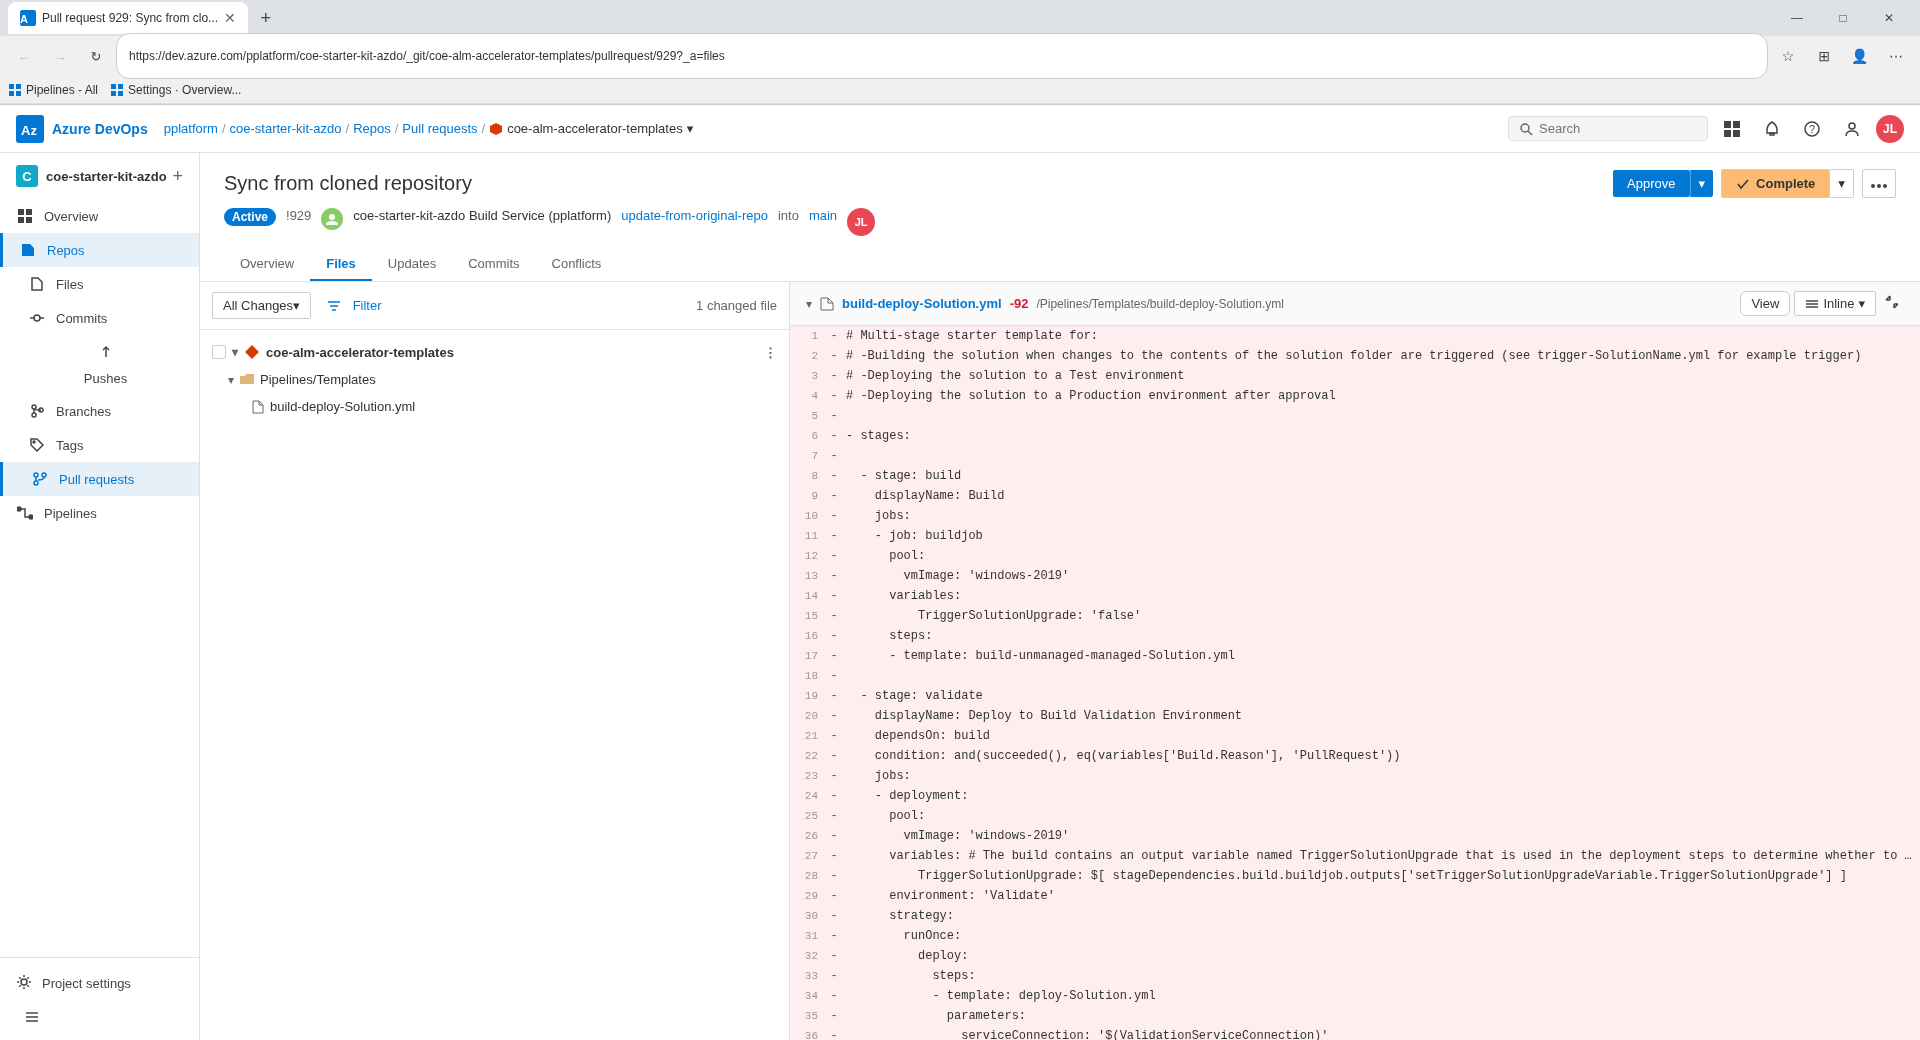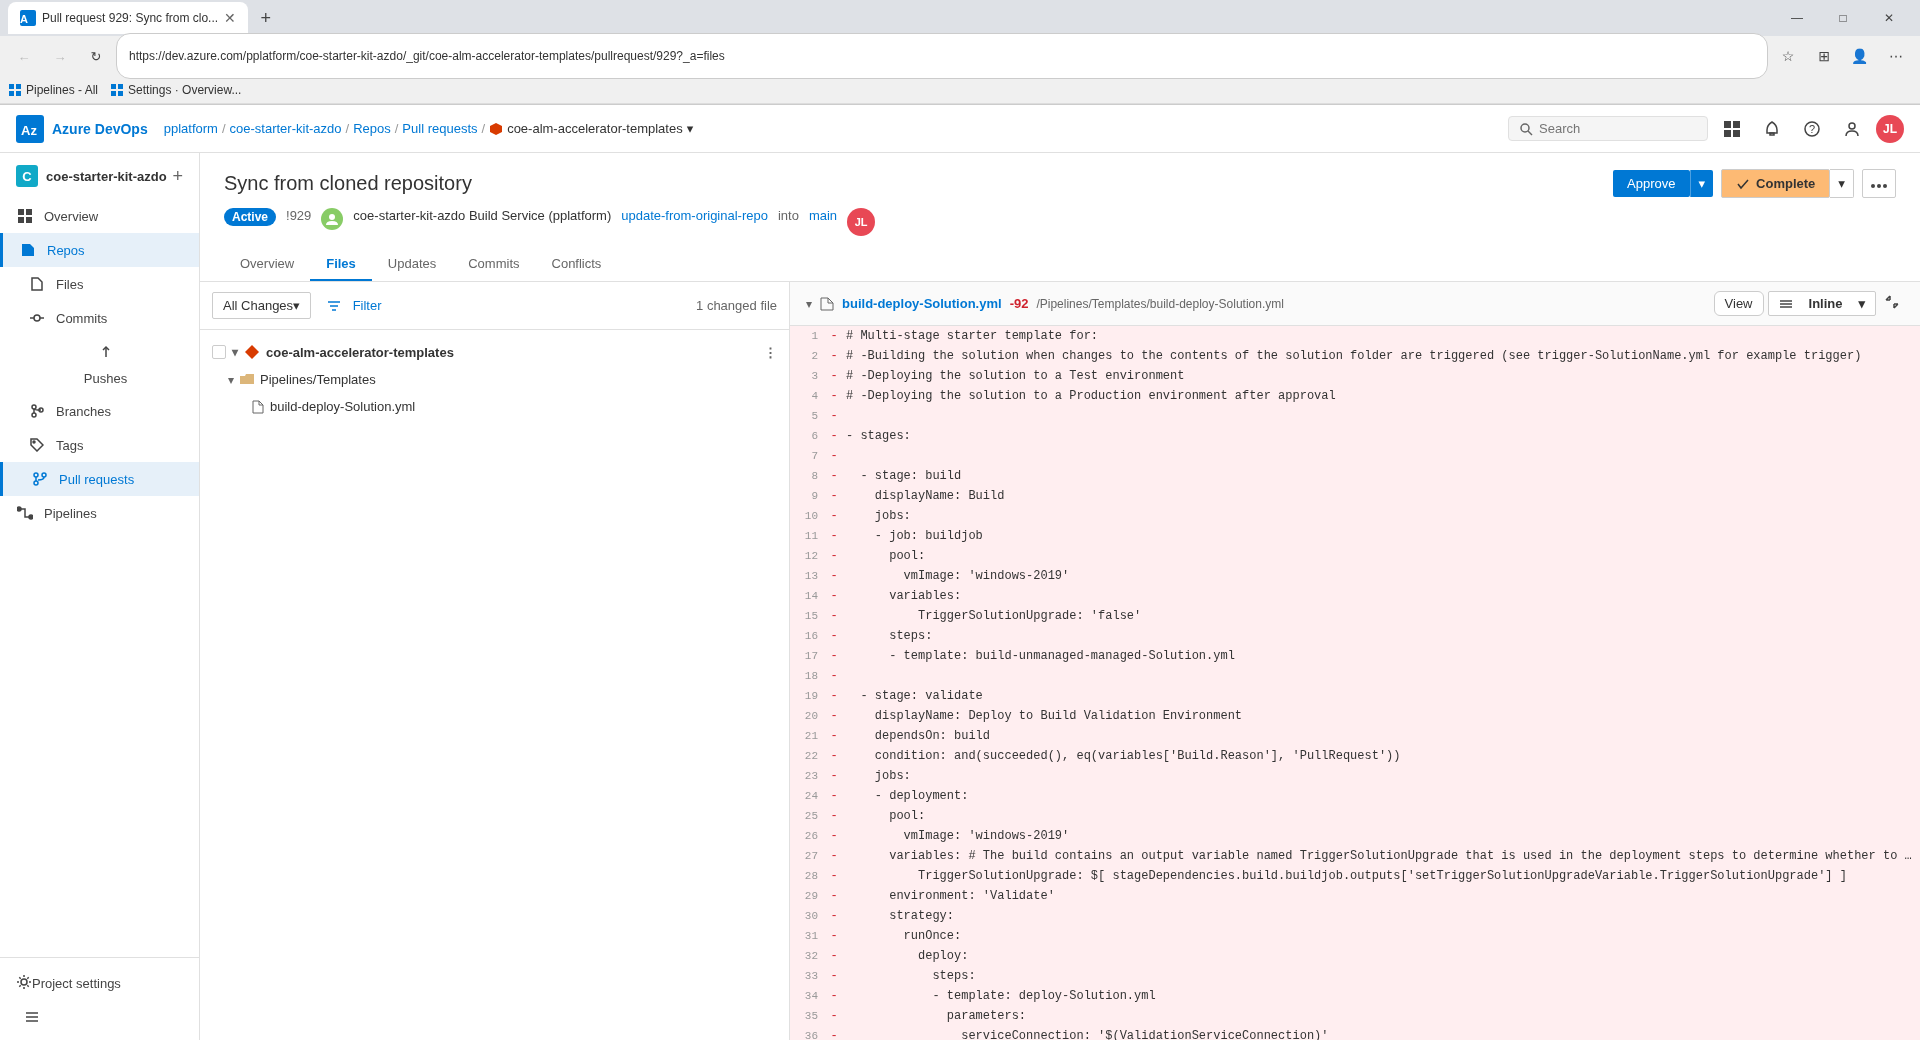--- a/index.html
+++ b/index.html
@@ -54,21 +54,21 @@
     .sidebar-header { padding: 12px 16px; display: flex; align-items: center; justify-content: space-between; }
     .sidebar-project { display: flex; align-items: center; gap: 8px; }
     .sidebar-project-icon { width: 22px; height: 22px; background: #11a9c7; border-radius: 3px; display: flex; align-items: center; justify-content: center; color: #fff; font-size: 13px; font-weight: 700; }
     .sidebar-project-name { font-size: 13px; font-weight: 600; color: #333; }
     .sidebar-add-btn { color: #666; cursor: pointer; font-size: 18px; }
     .sidebar-nav { flex: 1; overflow-y: auto; }
     .sidebar-item { display: flex; align-items: center; gap: 10px; padding: 8px 16px; cursor: pointer; color: #444; font-size: 13px; }
     .sidebar-item.active { background: #e6f0f9; border-left: 3px solid #0078d4; color: #0078d4; }
     .sidebar-item .icon { width: 18px; height: 18px; display: flex; align-items: center; justify-content: center; flex-shrink: 0; }
     .sidebar-footer { padding: 8px 16px; border-top: 1px solid #e0e0e0; }
-    .project-settings { display: flex; align-items: center; padding: 8px 0; cursor: pointer; color: #444; font-size: 13px; }
+    .project-settings { display: flex; align-items: center; gap: 10px; padding: 8px 0; cursor: pointer; color: #444; font-size: 13px; }
 
     
     .content-area { flex: 1; overflow-y: auto; display: flex; flex-direction: column; }
 
     
     .pr-header { padding: 16px 24px 0; border-bottom: 1px solid #e0e0e0; flex-shrink: 0; }
     .pr-title-row { display: flex; align-items: center; justify-content: space-between; margin-bottom: 10px; }
     .pr-title { font-size: 20px; font-weight: 400; color: #333; }
     .pr-actions { display: flex; align-items: center; gap: 8px; }
     .btn-approve { background: #0078d4; color: #fff; border: none; border-radius: 2px; padding: 6px 14px; font-size: 13px; cursor: pointer; display: flex; align-items: center; gap: 4px; }
@@ -471,21 +471,21 @@
                   <path d="M1 1 L8 1 L13 6 L13 13 L1 13 Z"></path>
                   <line x1="8" y1="1" x2="8" y2="6"></line>
                   <line x1="8" y1="6" x2="13" y2="6"></line>
                 </svg>
               <span style="font-size:13px;font-weight:600;color:#0078d4;">build-deploy-Solution.yml</span>
               <span style="font-size:13px;color:#cf222e;font-weight:600;">-92</span>
               <span style="font-size:12px;color:#666;">/Pipelines/Templates/build-deploy-Solution.yml</span>
             </div>
             <div style="display:flex;align-items:center;gap:4px;">
               <button style="background:#fff;border:1px solid #ccc;border-radius:6px;padding:4px 10px;font-size:13px;cursor:pointer;color:#333;">View</button>
-              <div style="display:flex;align-items:center;gap:16px;border:1px solid #ccc;border-radius:2px;padding:4px 10px;font-size:13px;cursor:pointer;background:#fff;font-weight:bold;">
+              <div style="display:flex;align-items:center;gap:4px;border:1px solid #ccc;border-radius:2px;padding:4px 10px;font-size:13px;cursor:pointer;background:#fff;">
                 <svg width="14" height="14" viewBox="0 0 14 14" fill="none" stroke="#444" stroke-width="1.5">
                     <line x1="1" y1="4" x2="13" y2="4"></line>
                     <line x1="1" y1="7" x2="13" y2="7"></line>
                     <line x1="1" y1="10" x2="13" y2="10"></line>
                   </svg>
                 <span>Inline</span>
                 <span>▾</span>
               </div>
               <div style="cursor:pointer;padding:4px;">
                 <svg width="16" height="16" viewBox="0 0 16 16" fill="none" stroke="#444" stroke-width="1.5">

